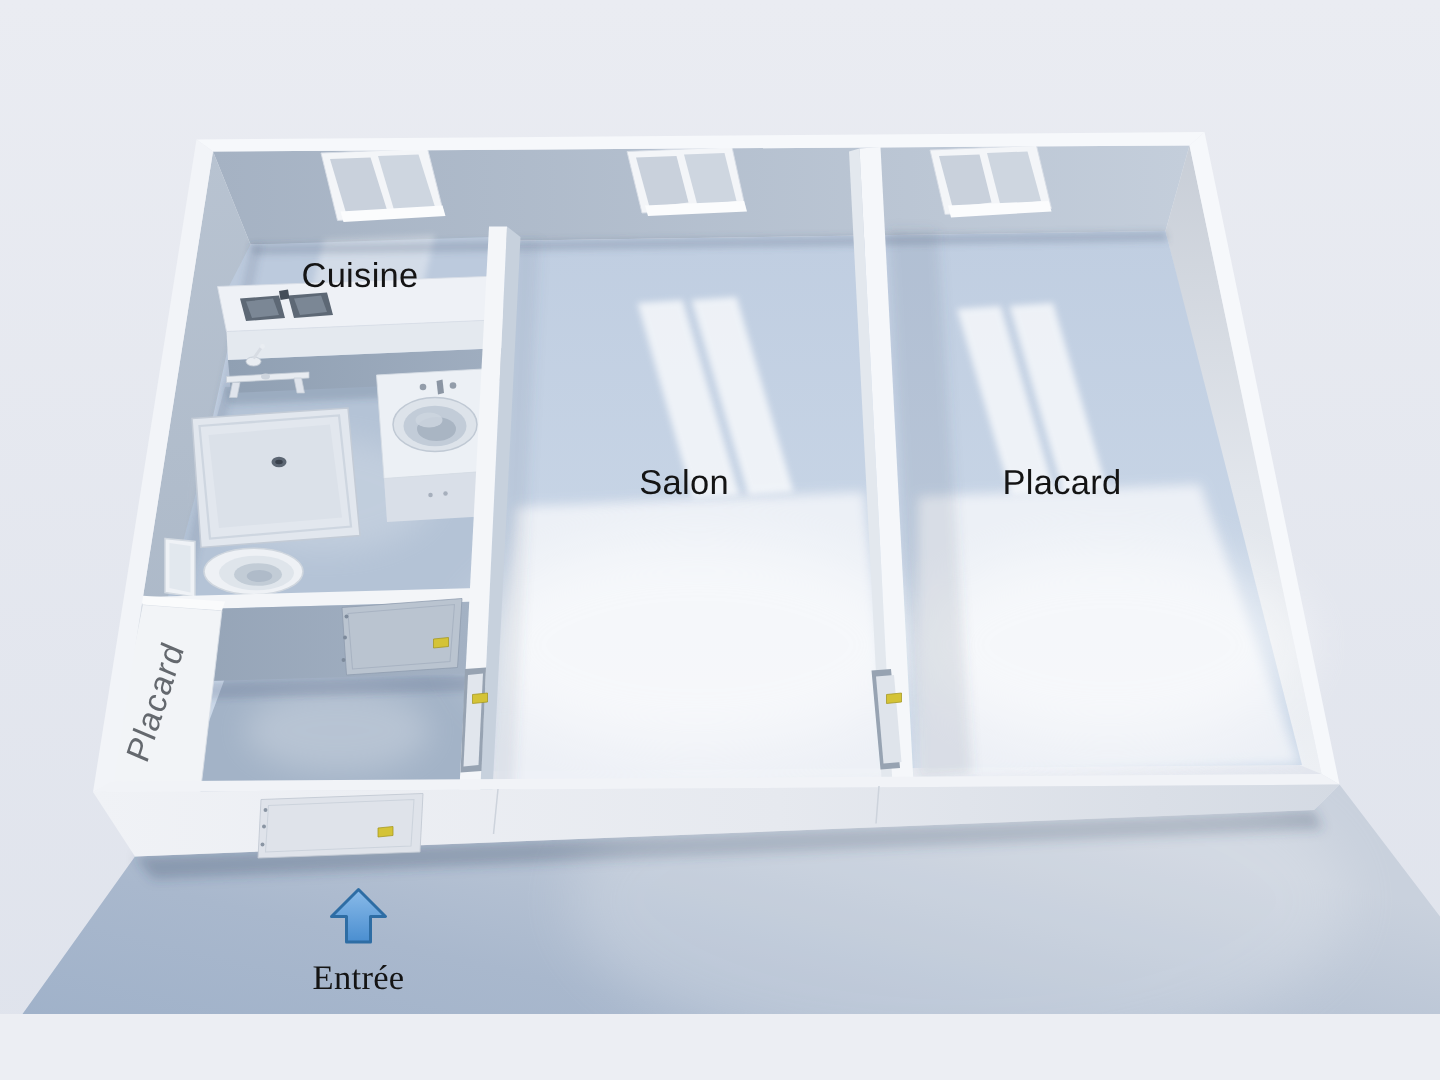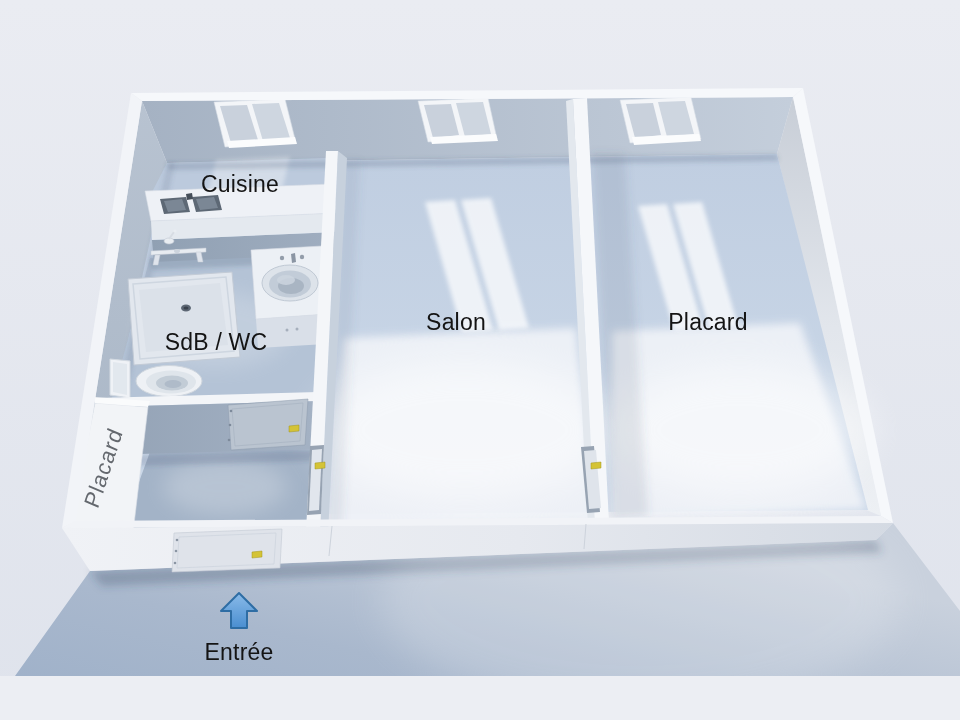--- a/index.html
+++ b/index.html
@@ -247,18 +247,17 @@
             <circle cx="175" cy="563" r="1.3" fill="#8a95a3"></circle>
         <polygon points="252,552 262,551 262,557 252,558" fill="#d4c336" stroke="#a3961f" stroke-width="0.5"></polygon>
       </g>
     </g>
   </g>
 
   <polygon points="239,593 257,611 247,611 247,628 231,628 231,611 221,611" fill="url(#gArrow)" stroke="#2e6da4" stroke-width="2" stroke-linejoin="round"></polygon>
 </svg>
 
 <div class="room-label" style="left:240px;top:184px;">Cuisine</div>
-<div class="room-label" style="left:216px;top:342px;">SdB / WC</div>
 <div class="room-label" style="left:456px;top:322px;text-align:center;">Salon</div>
 <div class="room-label" style="left:708px;top:322px;">Placard</div>
 <div class="room-label placard" style="left:104px;top:468px;">Placard</div>
-<div class="room-label" style="left:239px;top:652px;">Entrée</div>
+<div class="room-label" style="left:239px;top:652px;font-family:Liberation Serif, serif;">Entrée</div>
 </div>
 
 </body></html>

